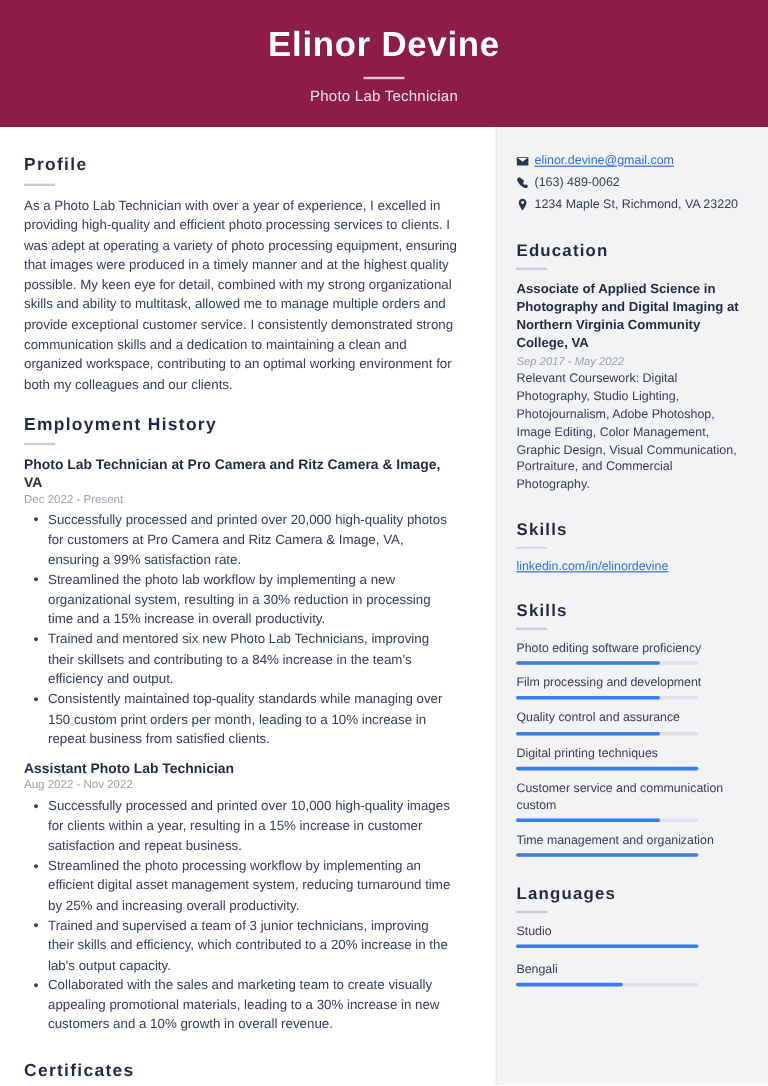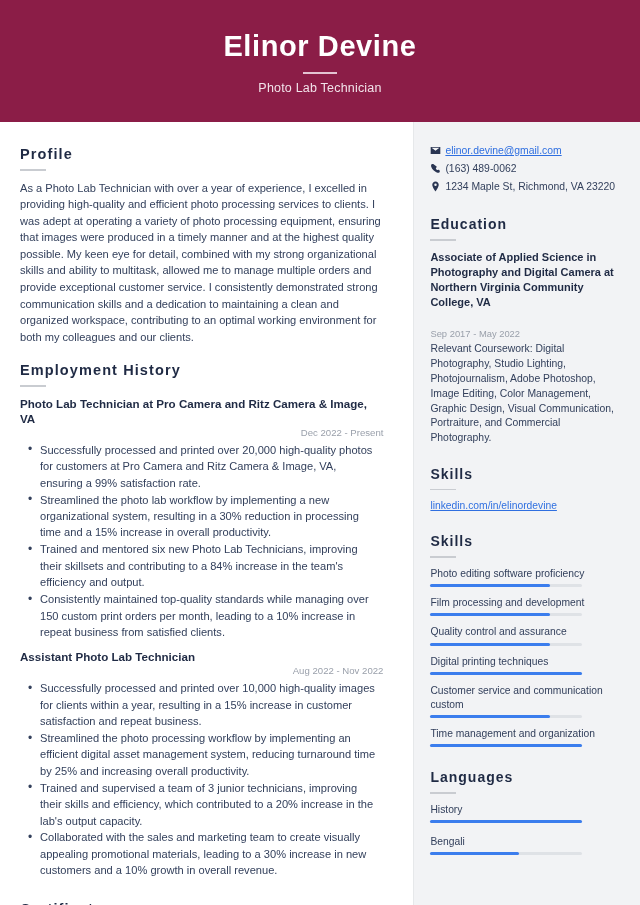--- a/index.html
+++ b/index.html
@@ -14,21 +14,21 @@
   .page {
     position: relative;
     width: 640px;
     height: 905px;
     background: #ffffff;
     overflow: hidden;
   }
 
   
   .header {
-    height: 122px;
+    height: 106px;
     background: #8b1d47;
     display: flex;
     flex-direction: column;
     align-items: center;
     justify-content: center;
     padding-top: 4px;
   }
   .header-name {
     font-size: 29px;
     font-weight: bold;
@@ -94,21 +94,20 @@
     font-size: 11.6px;
     font-weight: bold;
     color: #1f2a44;
     line-height: 15px;
   }
   .job-date {
     font-size: 9.6px;
     color: #9aa0ab;
     margin-top: 1px;
     margin-bottom: 2px;
-    text-align: right;
   }
   ul.bullets {
     list-style: none;
     margin: 4px;
     padding: 0;
   }
   ul.bullets li {
     position: relative;
     padding-left: 16px;
     font-size: 11.1px;
@@ -154,21 +153,22 @@
   
   .edu-deg {
     font-size: 11px;
     font-weight: bold;
     color: #1f2a44;
     line-height: 15.2px;
   }
   .edu-date {
     font-size: 9.4px;
     color: #9aa0ab;
-    margin: 18px 0 3px 0;
+    margin: 1px 0 3px 0;
+    font-style: italic;
   }
   .edu-desc {
     font-size: 10.4px;
     line-height: 14.8px;
     color: #33405c;
   }
   .link-item {
     font-size: 10.3px;
     color: #2f6fe0;
     text-decoration: underline;
@@ -288,21 +288,21 @@
             </svg>
           </span>
           <span class="contact-txt">1234 Maple St, Richmond, VA 23220</span>
         </div>
 
       </div>
 
       <div class="sec">
         <div class="sec-h side">Education</div>
         <div class="sec-rule"></div>
-        <div class="edu-deg">Associate of Applied Science in Photography and Digital Camera at Northern Virginia Community College, VA</div>
+        <div class="edu-deg">Associate of Applied Science in Photography and Digital Imaging at Northern Virginia Community College, VA</div>
         <div class="edu-date">Sep 2017 - May 2022</div>
         <div class="edu-desc">Relevant Coursework: Digital Photography, Studio Lighting, Photojournalism, Adobe Photoshop, Image Editing, Color Management, Graphic Design, Visual Communication, Portraiture, and Commercial Photography.</div>
       </div>
 
       <div class="sec" style="margin-top:20px;">
         <div class="sec-h side">Skills</div>
         <div class="sec-rule"></div>
         <div class="link-item">linkedin.com/in/elinordevine</div>
       </div>
 
@@ -346,21 +346,21 @@
             <div class="bar-fill" style="width: 100%;"></div>
           </div>
         </div>
       </div>
 
       <div class="sec" style="margin-top:22px;">
         <div class="sec-h side">Languages</div>
         <div class="sec-rule"></div>
 
         <div class="lang-item">
-          <div class="bar-label">History</div>
+          <div class="bar-label">Studio</div>
           <div class="bar-track">
             <div class="bar-fill" style="width: 100%;"></div>
           </div>
         </div>
         <div class="lang-item">
           <div class="bar-label">Bengali</div>
           <div class="bar-track">
             <div class="bar-fill" style="width: 58%;"></div>
           </div>
         </div>

